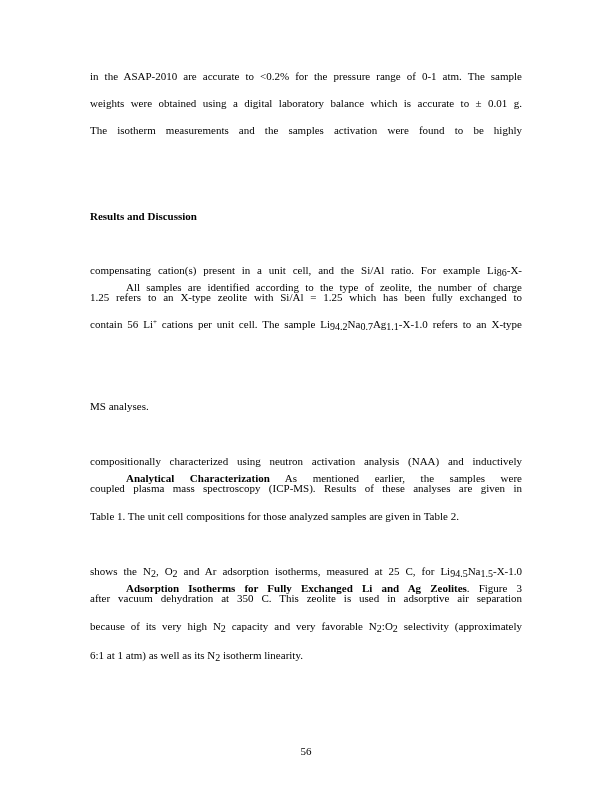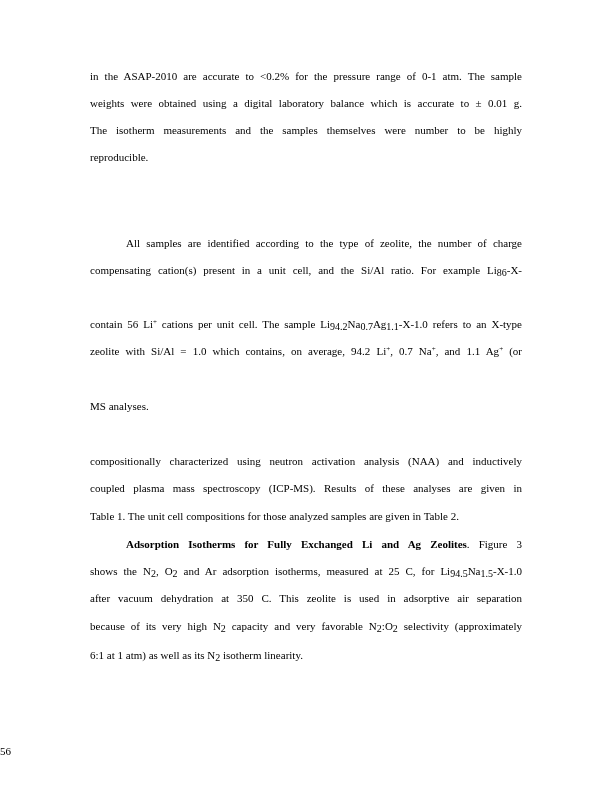--- a/index.html
+++ b/index.html
@@ -2,43 +2,44 @@
 <html><head>
 <meta charset="utf-8">
 <style>
   html, body { margin: 0; padding: 0; background: #ffffff; }
   body { width: 612px; height: 792px; position: relative; overflow: hidden;
          font-family: "Liberation Serif", serif; color: #000; }
   .page { position: absolute; left: 0; top: 0; width: 612px; height: 792px; }
   .line { position: absolute; left: 90px; width: 432px; font-size: 11px;
           line-height: 13px; white-space: nowrap; }
   .just { text-align: justify; text-align-last: justify; white-space: normal; height: 13px; overflow: hidden; }
-  .indent { left: 126px; width: 396px; }
+  .indent { left: 126px; width: 396px; margin-top: 44px; }
   .bold { font-weight: bold; }
   sub { font-size: 10px; vertical-align: -2px; line-height: 0; }
   sup { font-size: 7px; vertical-align: 4px; line-height: 0; }
-  .pagenum { position: absolute; top: 745px; left: 0; width: 612px; font-size: 11px; }
+  .pagenum { position: absolute; top: 745px; left: 0; width: 612px; text-align: center; font-size: 11px; }
 </style>
 </head>
 <body>
 
 <div class="page">
 
   <div class="line just" style="top:70px">in the ASAP-2010 are accurate to &lt;0.2% for the pressure range of 0-1 atm.  The sample</div>
   <div class="line just" style="top:97px">weights were obtained using a digital laboratory  balance which is accurate to ± 0.01  g.</div>
-  <div class="line just" style="top:124px">The  isotherm  measurements  and  the  samples  themselves  were  number  to  be  highly</div>
-  <div class="line" style="top:151px">reproducible.</div>
+  <div class="line just" style="top:124px">The  isotherm  measurements  and  the  samples  activation  were  found  to  be  highly</div>
 
+  <div class="line bold" style="top:210px">Results and Discussion</div>
 
   <div class="line indent just" style="top:237px">All samples are identified according to the type of zeolite, the number of charge</div>
   <div class="line just" style="top:264px"><span>compensating cation(s) present in a unit cell, and the Si/Al ratio.  For example Li</span><sub>86</sub><span>-X-</span></div>
+  <div class="line just" style="top:291px">1.25 refers to an X-type zeolite with Si/Al = 1.25 which has been fully exchanged to</div>
   <div class="line just" style="top:318px"><span>contain 56 Li</span><sup>+</sup><span> cations per unit cell.  The sample Li</span><sub>94.2</sub><span>Na</span><sub>0.7</sub><span>Ag</span><sub>1.1</sub><span>-X-1.0 refers to an X-type</span></div>
-  <div class="line just" style="top:345px"><span>zeolite with Si/Al = 1.0 which contains, on average, 94.2 Li</span><sup>+</sup><span>, 0.7 Na</span><sup>+</sup><span>, and 1.1 Ag</span><sup>+</sup><span> (or</span></div>
   <div class="line" style="top:400px">MS analyses.</div>
 
+  <div class="line indent just" style="top:428px"><span class="bold">Analytical  Characterization</span><span>  As  mentioned  earlier,  the  samples  were</span></div>
   <div class="line just" style="top:455px">compositionally characterized using neutron activation analysis (NAA) and inductively</div>
   <div class="line just" style="top:482px">coupled  plasma  mass  spectroscopy  (ICP-MS).   Results  of  these  analyses  are  given  in</div>
   <div class="line" style="top:510px">Table 1.  The unit cell compositions for those analyzed samples are given in Table 2.</div>
 
   <div class="line indent just" style="top:538px"><span class="bold">Adsorption  Isotherms  for  Fully  Exchanged  Li  and  Ag  Zeolites</span><span>.  Figure 3</span></div>
   <div class="line just" style="top:565px"><span>shows the N</span><sub>2</sub><span>, O</span><sub>2</sub><span> and Ar adsorption isotherms, measured at 25   C, for Li</span><sub>94.5</sub><span>Na</span><sub>1.5</sub><span>-X-1.0</span></div>
   <div class="line just" style="top:592px">after  vacuum  dehydration  at  350   C.   This  zeolite  is  used  in  adsorptive  air  separation</div>
   <div class="line just" style="top:620px"><span>because of its very high N</span><sub>2</sub><span> capacity and very favorable N</span><sub>2</sub><span>:O</span><sub>2</sub><span> selectivity (approximately</span></div>
   <div class="line" style="top:649px"><span>6:1 at 1 atm) as well as its N</span><sub>2</sub><span> isotherm linearity.</span></div>
 

